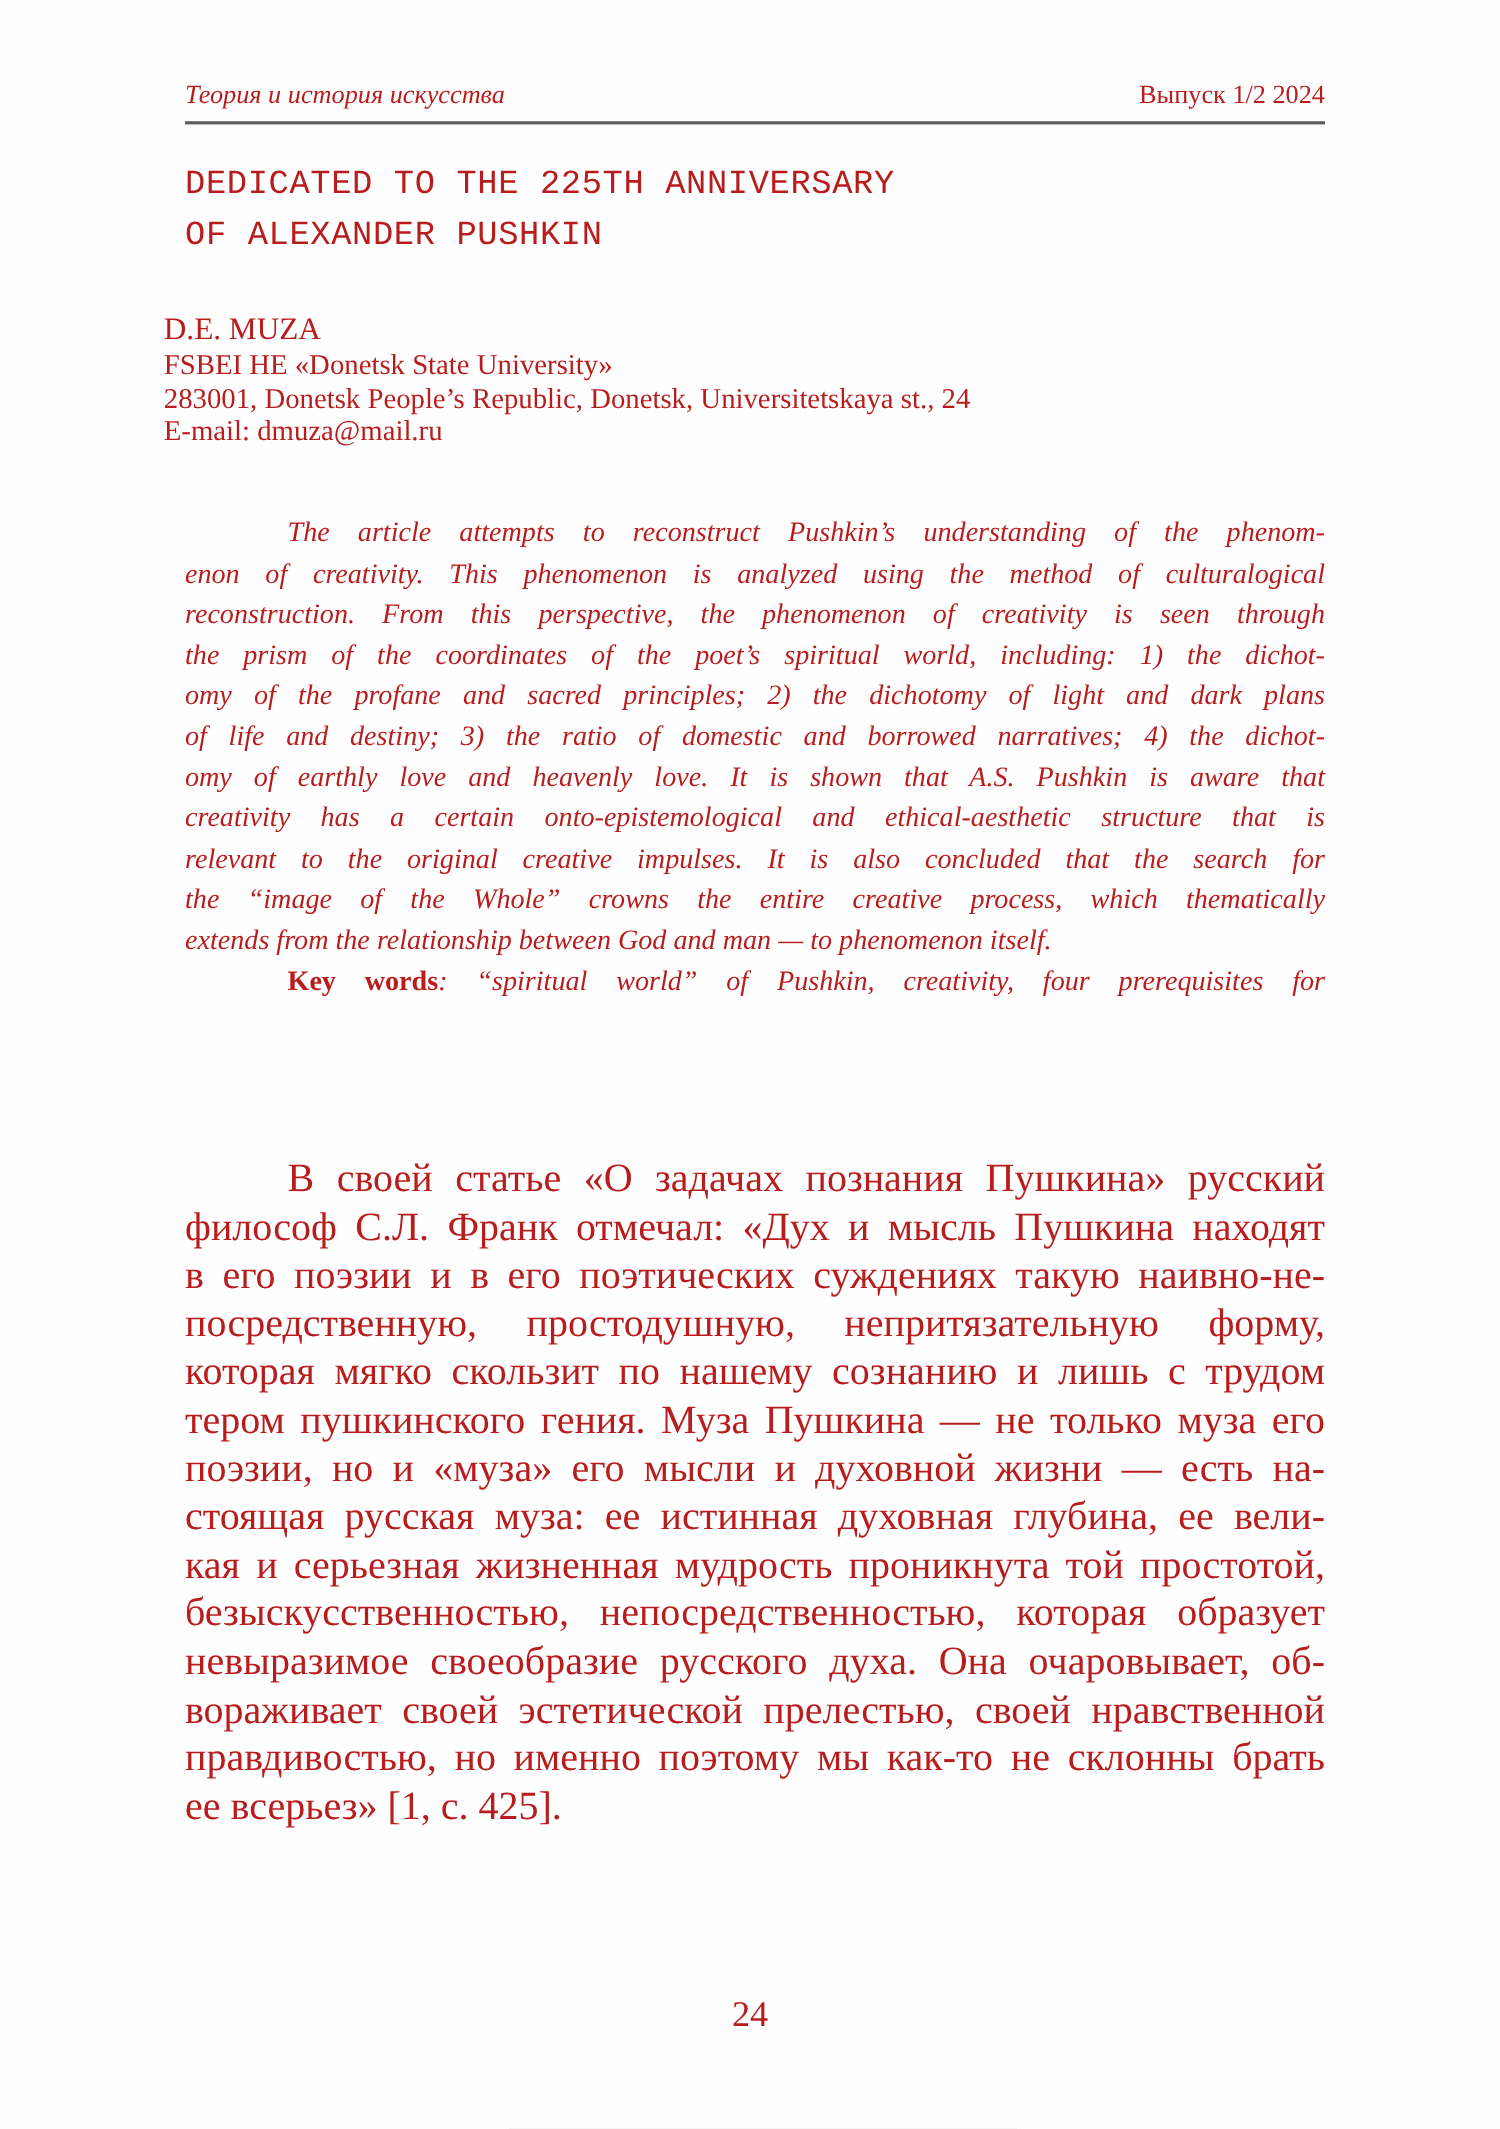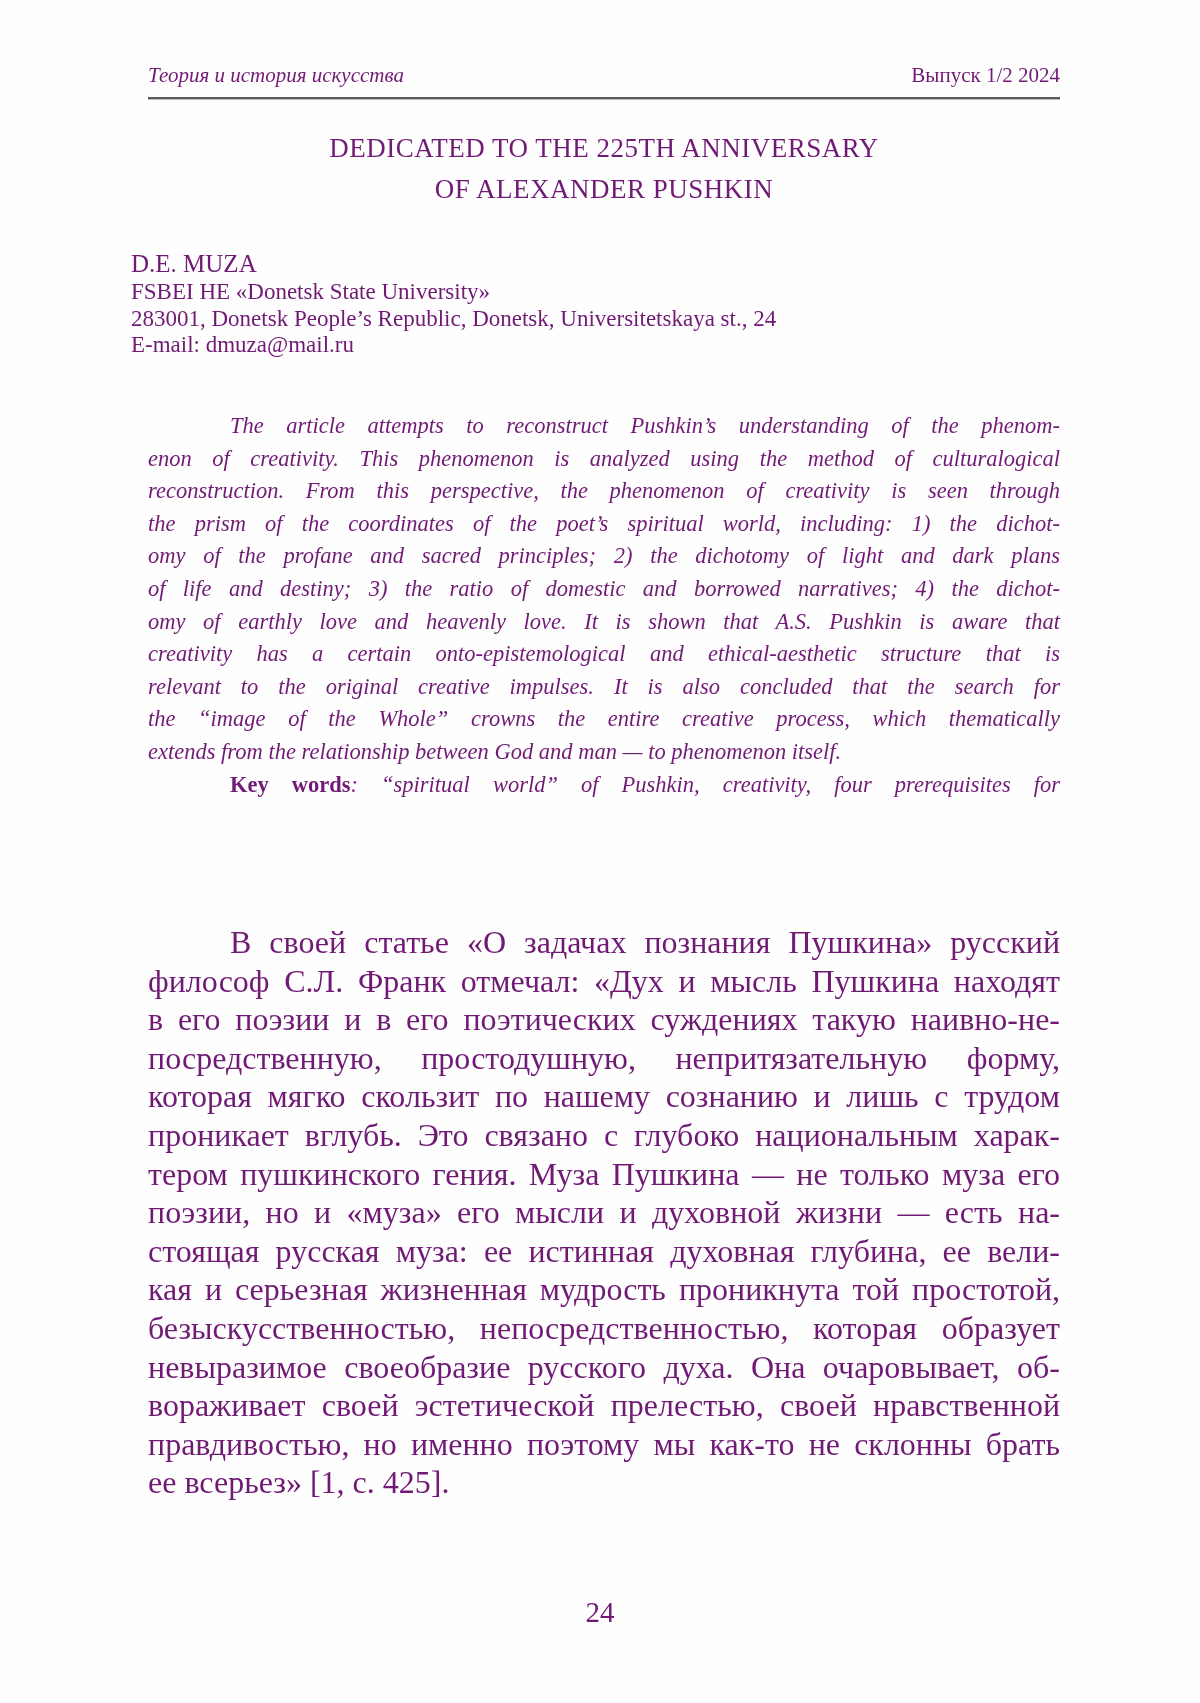--- a/index.html
+++ b/index.html
@@ -2,21 +2,21 @@
 <html><head>
 <meta charset="utf-8">
 <style>
   html, body { margin: 0; padding: 0; background: #e8e8e8; }
   .page {
     position: relative;
     width: 1200px;
     height: 1703px;
     margin: 0 auto;
     background: #fefefe;
-    color: #701a75;
+    color: #b91c1c;
     font-family: "Liberation Serif", "DejaVu Serif", serif;
     overflow: hidden;
   }
   
   .running-header {
     position: absolute;
     left: 148px;
     width: 912px;
     top: 62px;
     display: flex;
@@ -34,24 +34,24 @@
     top: 97px;
     height: 3px;
     background: linear-gradient(#5c5c5c 0 66%, #bdbdbd 66% 100%);
   }
   
   .article-title {
     position: absolute;
     left: 148px;
     width: 912px;
     top: 128px;
-    text-align: center;
     font-size: 27px;
     line-height: 41px;
     letter-spacing: 0.5px;
+    font-family: Liberation Mono, monospace;
   }
   
   .author-block {
     position: absolute;
     left: 131px;
     width: 912px;
     top: 249px;
     text-align: left;
   }
   .author-name { font-size: 25px; line-height: 30px; }
@@ -133,21 +133,20 @@
       </div>
     </div>
   </div>
 
   <div class="body-block">
       <div class="jline indent">В своей статье «О задачах познания Пушкина» русский</div>
       <div class="jline">философ С.Л. Франк отмечал: «Дух и мысль Пушкина находят</div>
       <div class="jline">в его поэзии и в его поэтических суждениях такую наивно-не-</div>
       <div class="jline">посредственную, простодушную, непритязательную форму,</div>
       <div class="jline">которая мягко скользит по нашему сознанию и лишь с трудом</div>
-      <div class="jline">проникает вглубь. Это связано с глубоко национальным харак-</div>
       <div class="jline">тером пушкинского гения. Муза Пушкина — не только муза его</div>
       <div class="jline">поэзии, но и «муза» его мысли и духовной жизни — есть на-</div>
       <div class="jline">стоящая русская муза: ее истинная духовная глубина, ее вели-</div>
       <div class="jline">кая и серьезная жизненная мудрость проникнута той простотой,</div>
       <div class="jline">безыскусственностью, непосредственностью, которая образует</div>
       <div class="jline">невыразимое своеобразие русского духа. Она очаровывает, об-</div>
       <div class="jline">вораживает своей эстетической прелестью, своей нравственной</div>
       <div class="jline">правдивостью, но именно поэтому мы как-то не склонны брать</div>
       <div class="jline last">ее всерьез» [1, с. 425].</div>
     </div>

